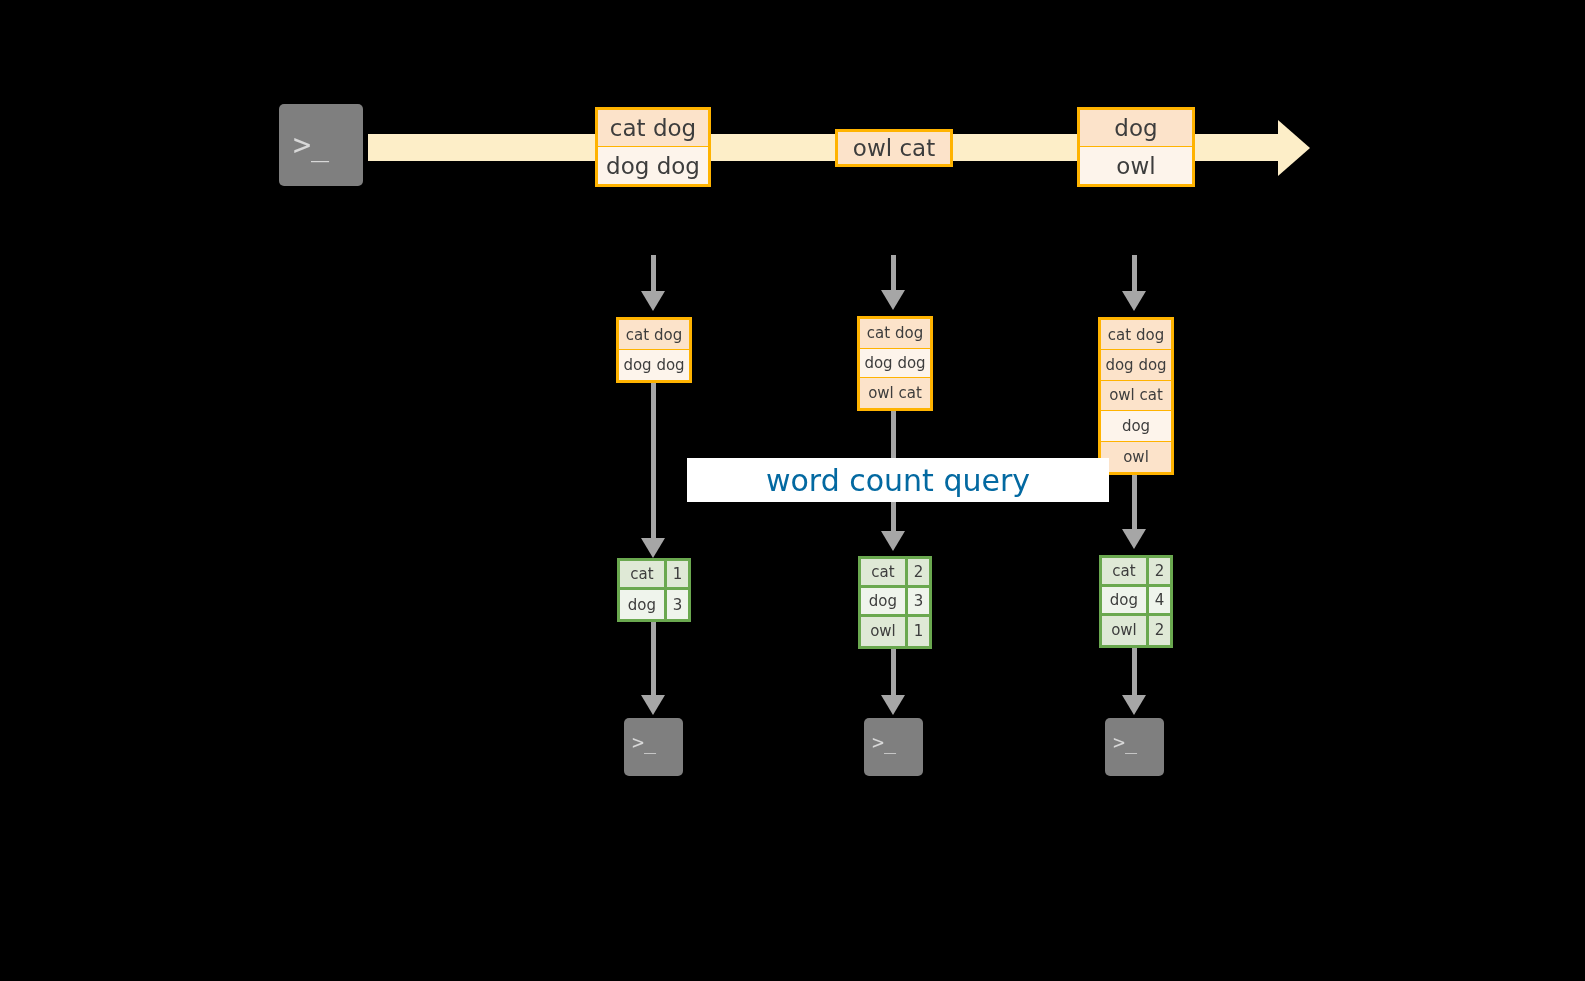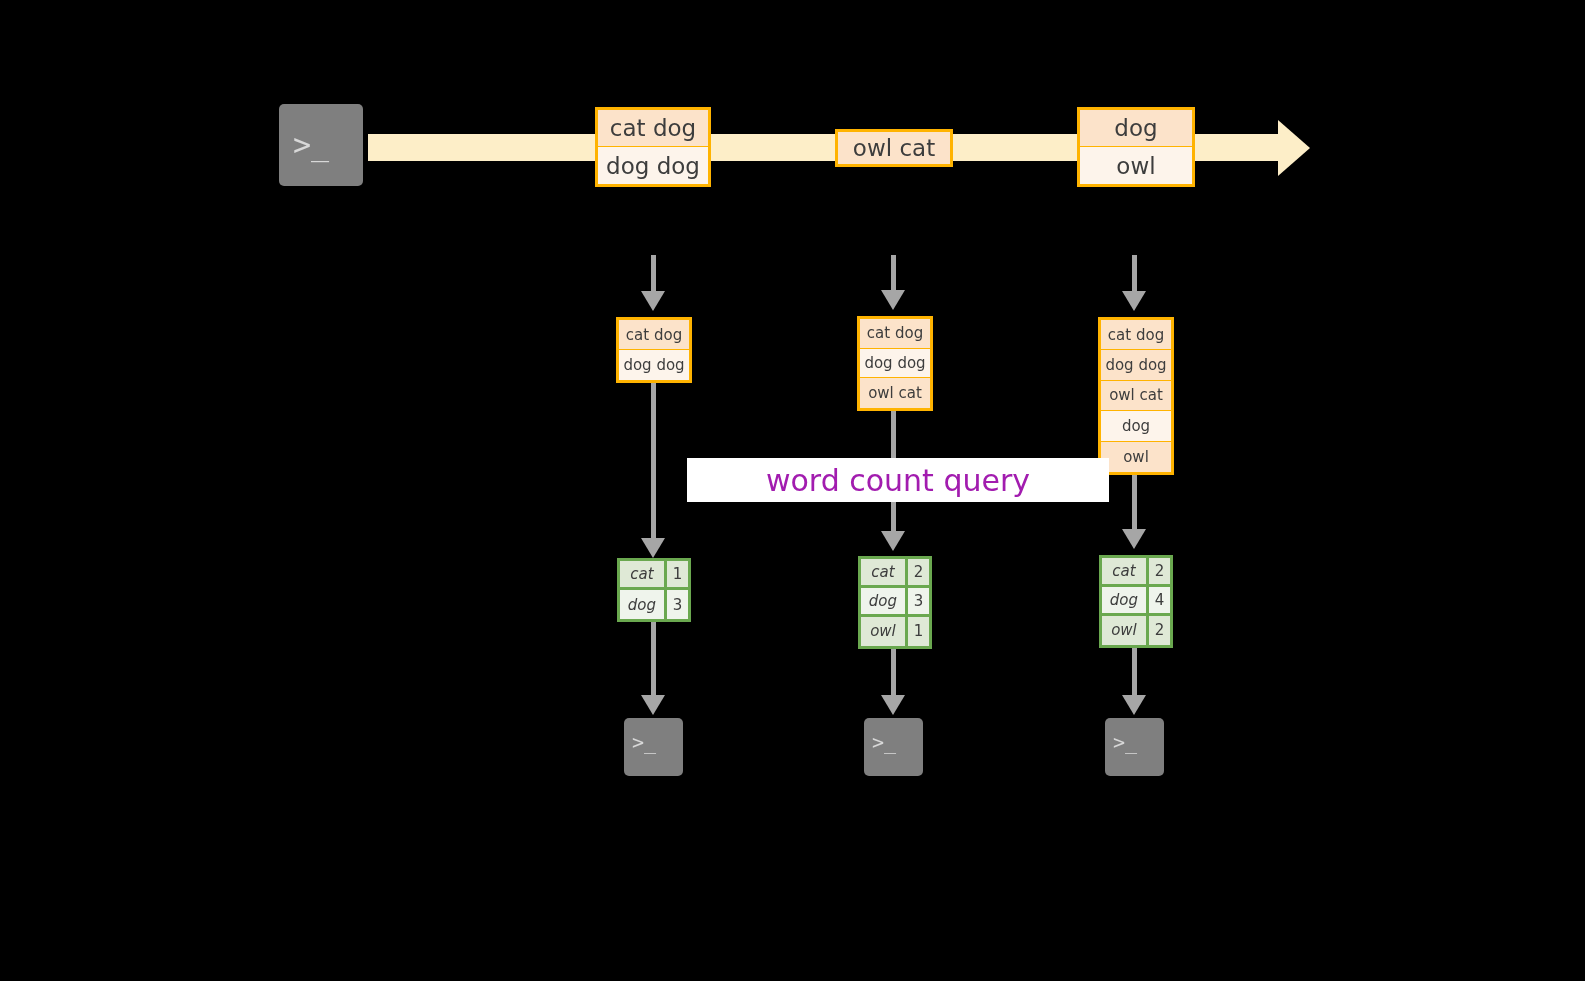--- a/index.html
+++ b/index.html
@@ -29,38 +29,38 @@
   .rec-stack{position:absolute;box-sizing:border-box;border:3px solid #ffb300;}
   .rec{box-sizing:border-box;color:#3d3d3d;display:flex;align-items:center;justify-content:center;
        white-space:nowrap;border-bottom:1.5px solid #ffb300;}
   .rec:last-child{border-bottom:none;}
   .rec.dark{background:#fce3ca;}
   .rec.light{background:#fdf4eb;}
 
   
   .tbl{position:absolute;box-sizing:border-box;border:3px solid #6aa84f;display:flex;}
   .tbl-col{display:flex;flex-direction:column;}
-  .tbl-col.k{border-right:3px solid #6aa84f;font-style:italic;}
+  .tbl-col.k{border-right:3px solid #6aa84f;}
   .cell{box-sizing:border-box;display:flex;align-items:center;justify-content:center;
         color:#3d3d3d;white-space:nowrap;border-bottom:3px solid #6aa84f;}
   .cell:last-child{border-bottom:none;}
   .cell.dark{background:#dfe9d6;}
   .cell.light{background:#eff4ec;}
 
   
   .conn{position:absolute;background:#a6a6a6;width:5px;}
   .conn-dash{position:absolute;width:5px;
         background-image:linear-gradient(#a6a6a6 0 0);
         background-size:5px 13px;background-repeat:repeat-y;}
   .ahead{position:absolute;width:0;height:0;
         border-left:12px solid transparent;border-right:12px solid transparent;
         border-top:20px solid #a6a6a6;}
 
   
-  .qlabel{position:absolute;background:#ffffff;color:#a21caf;
+  .qlabel{position:absolute;background:#ffffff;color:#0369a1;
         display:flex;align-items:center;justify-content:center;white-space:nowrap;}
 </style>
 </head>
 <body>
 
 <div class="stage">
 
   <div class="term" style="left:272px;top:97px;width:98px;height:96px;">
     <span class="term-glyph" style="left:14px;top:26px;font-size:30px;">&gt;_</span>
   </div>

